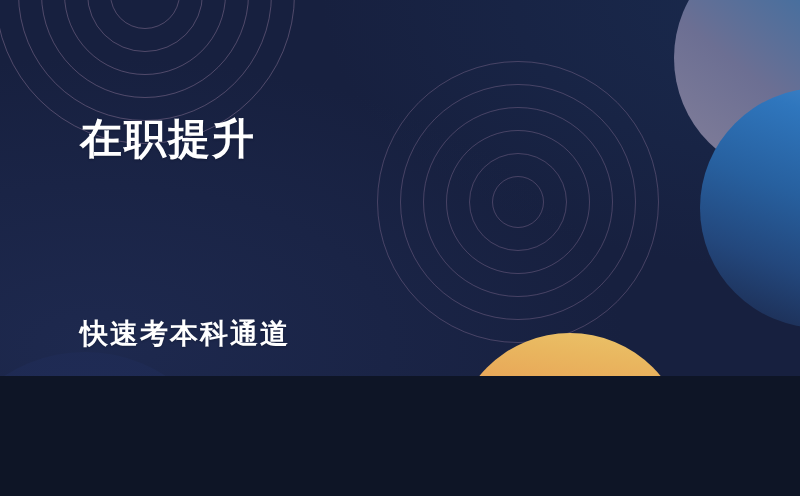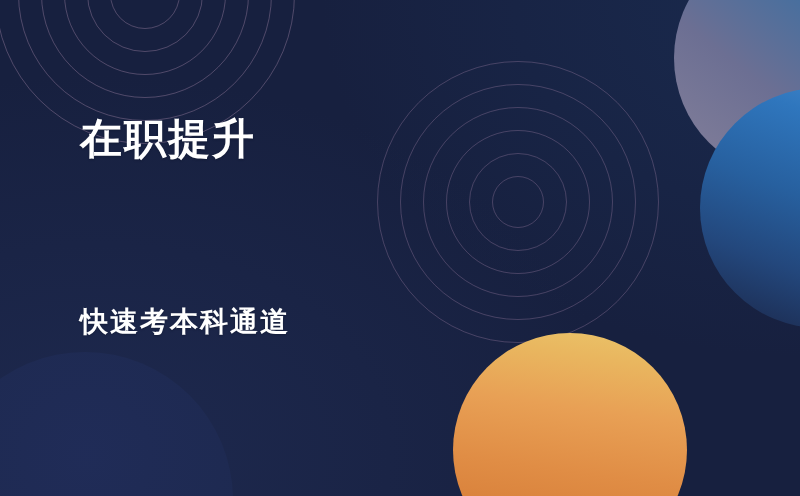--- a/index.html
+++ b/index.html
@@ -4,21 +4,21 @@
 <title>Banner</title>
 <style>
   html, body {
     margin: 0;
     padding: 0;
     background: #0e1526;
   }
   #banner {
     position: relative;
     width: 800px;
-    height: 496px;
+    height: 376px;
     overflow: hidden;
     background: #17203f;
     font-family: "Liberation Sans", "DejaVu Sans", sans-serif;
   }
 
   
   .bg-base {
     position: absolute;
     inset: 0;
     background: #17203f;
@@ -124,21 +124,21 @@
   }
   .headline.line1 {
     margin: 0 0 30px 0;
   }
   .headline.line2 {
     margin: 0;
   }
   .subline {
     position: absolute;
     left: 80px;
-    top: 308px;
+    top: 320px;
     color: #ffffff;
     font-size: 28px;
     font-weight: bold;
     letter-spacing: 2px;
     line-height: 1.0;
     white-space: nowrap;
     text-shadow: 0 1px 2px rgba(8,14,32,0.35);
   }
 </style>
 </head>

